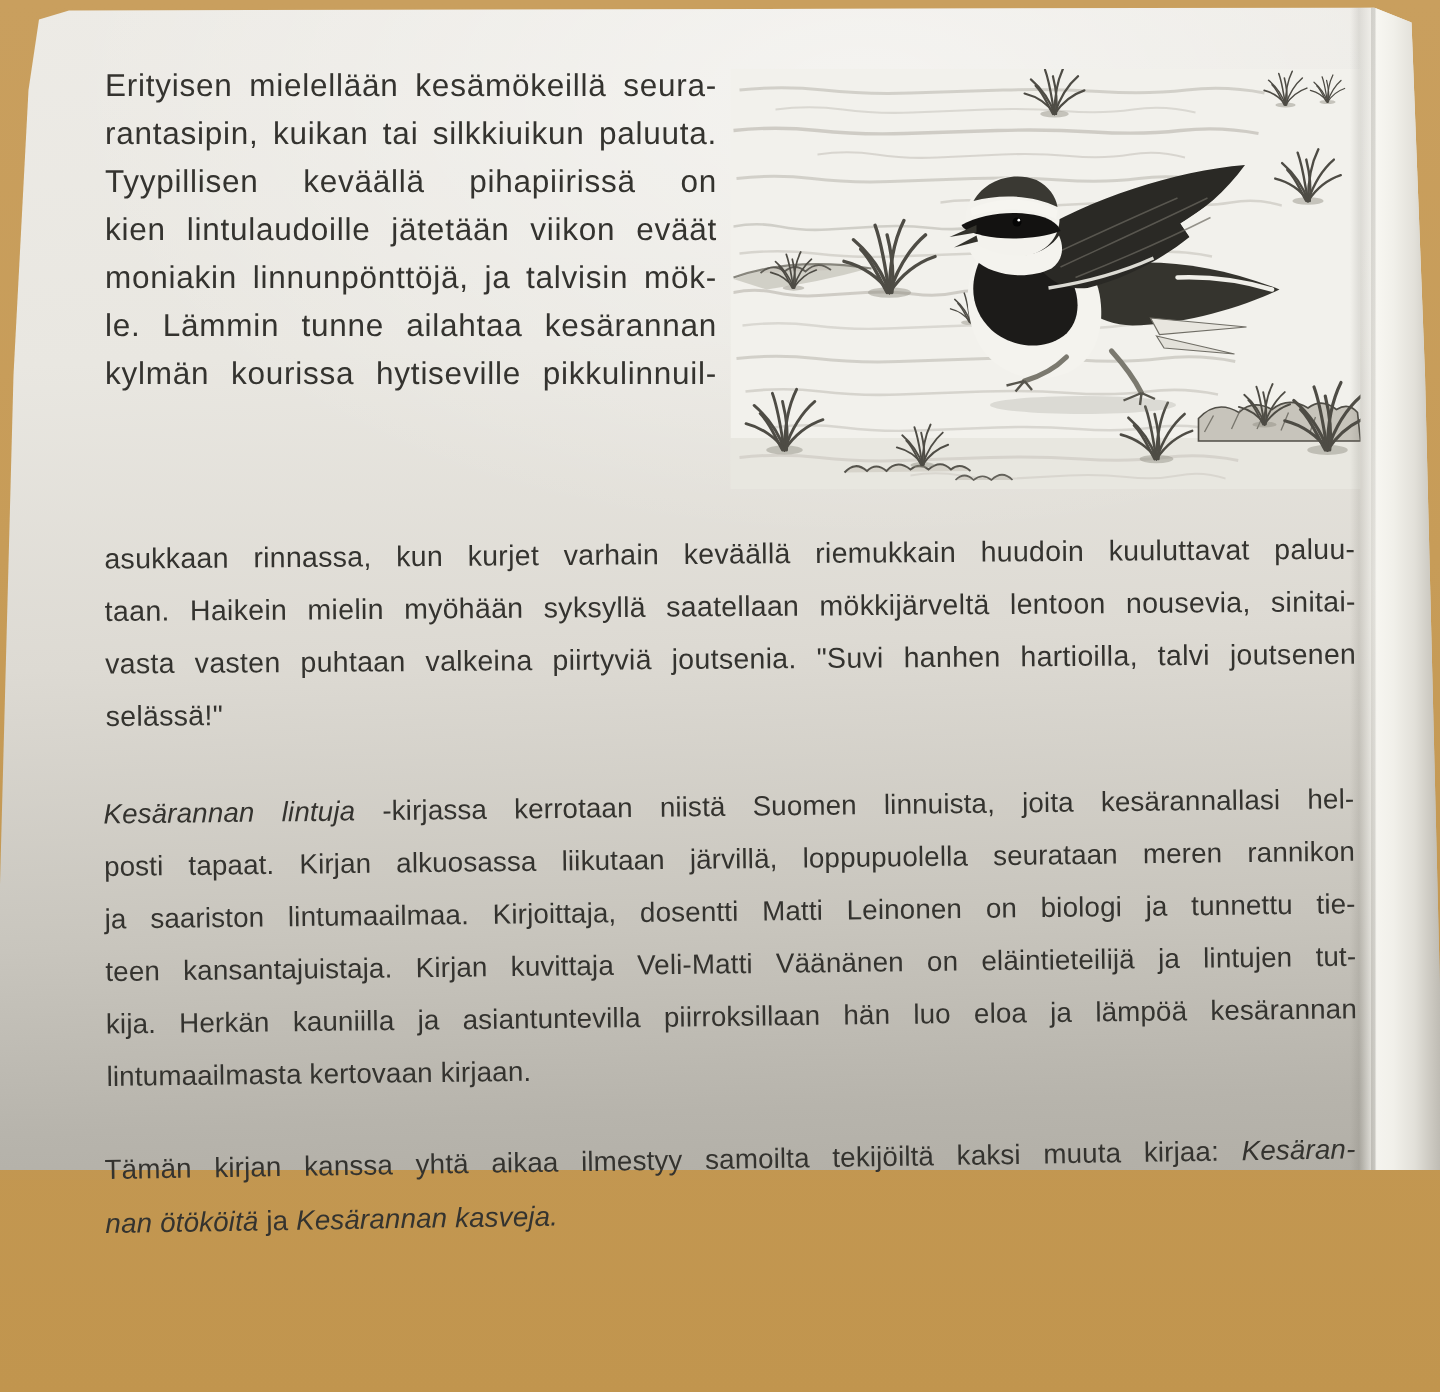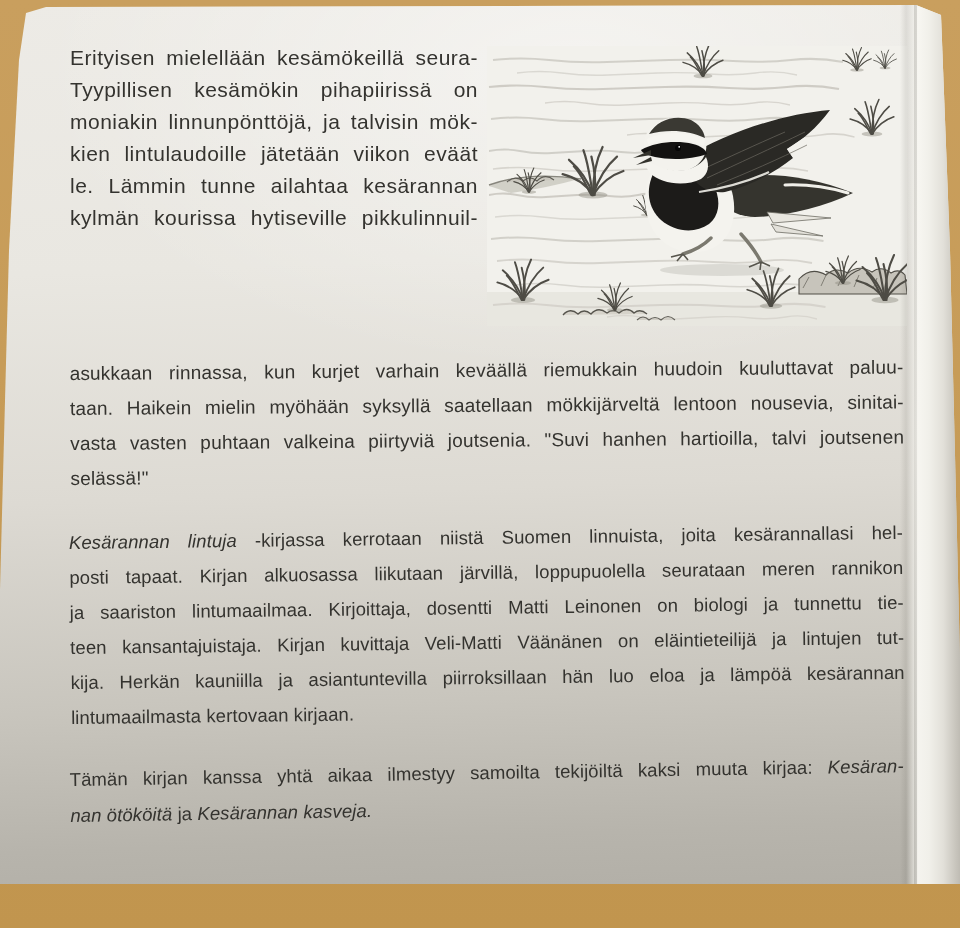--- a/index.html
+++ b/index.html
@@ -1,21 +1,21 @@
 <!DOCTYPE html>
 <html><head>
 <meta charset="utf-8">
 <style>
   html, body { margin:0; padding:0; }
   body {
     width:960px; height:928px; overflow:hidden;
     background: linear-gradient(180deg, #c99f5e 0%, #c79c58 40%, #c1954e 100%);
     font-family: "Liberation Sans", sans-serif;
   }
-  .photo { position:relative; width:960px; height:884px; }
+  .photo { position:relative; width:960px; height:780px; }
 
   
   .cover {
     position:absolute; inset:0;
     clip-path: polygon(26px 13px, 46px 7px, 916px 5px, 941px 15px,
                        950px 250px, 960px 660px, 960px 928px,
                        0px 928px, 0px 590px, 9px 250px, 19px 60px);
     background:
       radial-gradient(ellipse 900px 500px at 60% 8%, rgba(255,255,255,0.45), rgba(255,255,255,0) 60%),
       linear-gradient(178deg, #edebe6 0%, #e9e7e1 30%, #dddad3 55%, #c8c5bd 78%, #b7b4ac 93%, #b2afa7 100%);
@@ -64,23 +64,24 @@
 </head>
 <body>
 
 <div class="photo">
   <div class="cover">
 
     <div class="content">
 
       <div class="narrow-col">
         <div class="line fill">Erityisen mielellään kesämökeillä seura-</div>
-        <div class="line fill">Tyypillisen kesämökin pihapiirissä on</div>
+        <div class="line fill">rantasipin, kuikan tai silkkiuikun paluuta.</div>
+        <div class="line fill">Tyypillisen keväällä pihapiirissä on</div>
+        <div class="line fill">kien lintulaudoille jätetään viikon eväät</div>
         <div class="line fill">moniakin linnunpönttöjä, ja talvisin mök-</div>
-        <div class="line fill">kien lintulaudoille jätetään viikon eväät</div>
         <div class="line fill">le. Lämmin tunne ailahtaa kesärannan</div>
         <div class="line fill">kylmän kourissa hytiseville pikkulinnuil-</div>
       </div>
 
       <div class="illustration">
         <svg viewBox="0 0 420 280" xmlns="http://www.w3.org/2000/svg">
           <defs>
             <path id="hline" d="M0 0 q28 -3 56 0 t58 2 t62 -2 t64 1 t58 -1 t52 2" fill="none"></path>
             <g id="tuft" stroke="#4e4c45" stroke-width="1.4" fill="none" stroke-linecap="round">
               <ellipse cx="0" cy="0" rx="9" ry="2.2" fill="#8d8b81" stroke="none" opacity="0.45"></ellipse>

